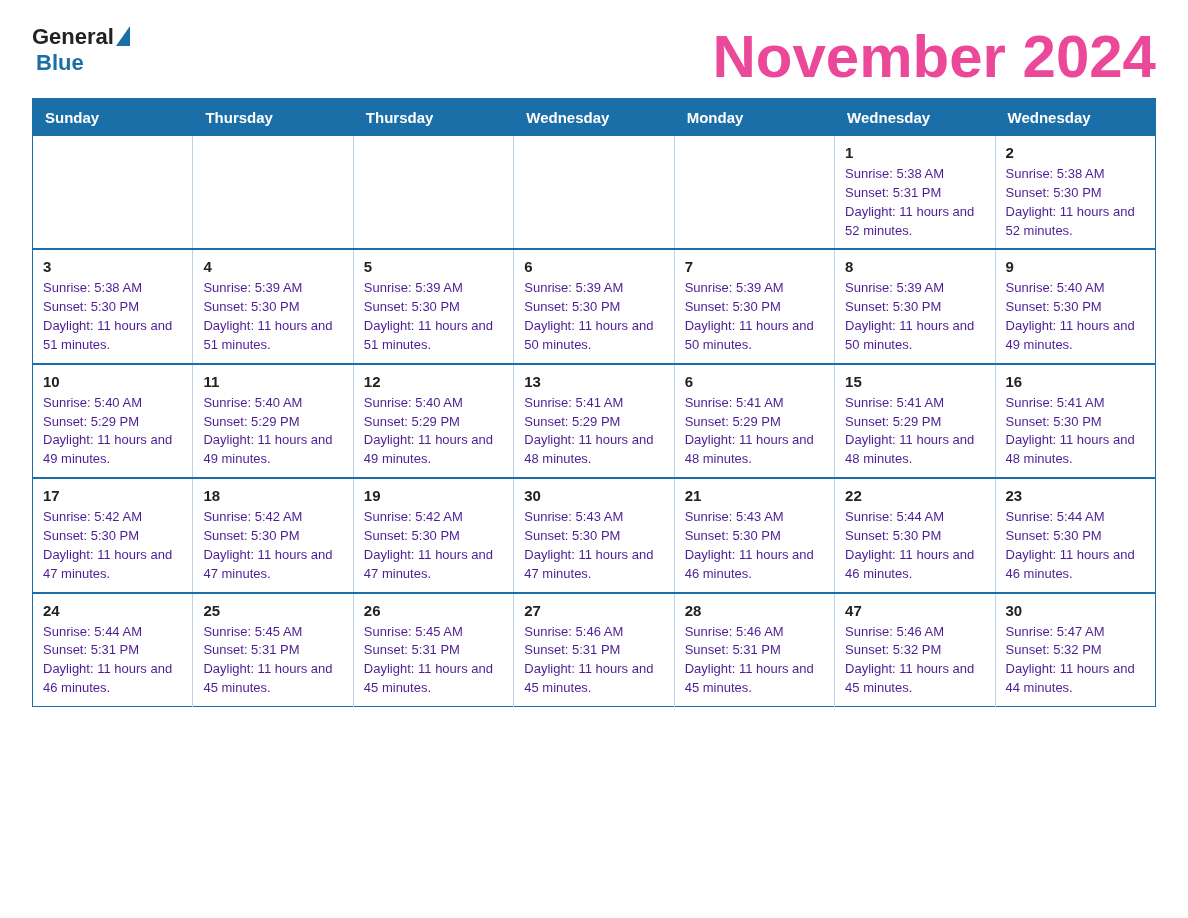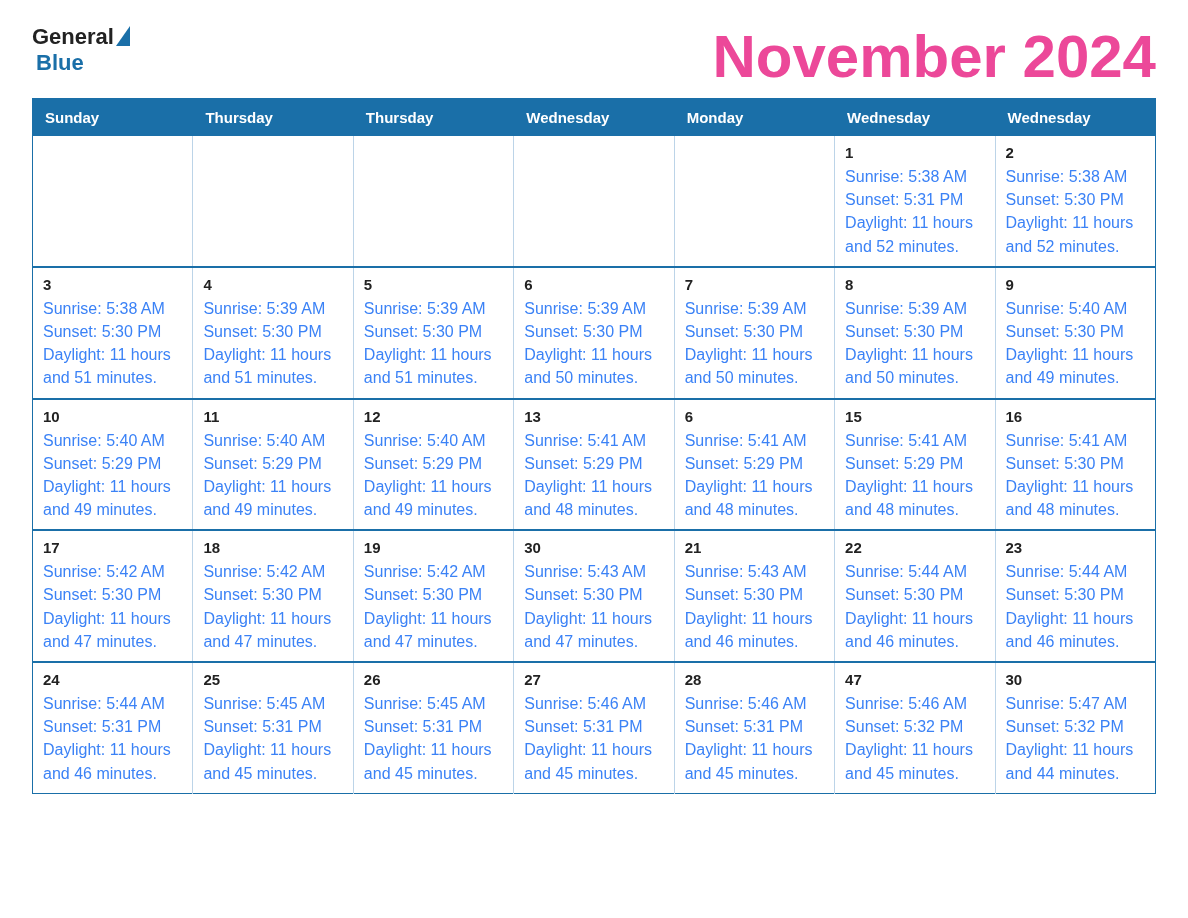--- a/index.html
+++ b/index.html
@@ -77,22 +77,22 @@
     .calendar-table td:last-child { border-right: none; }
     .calendar-table tr:last-child td { border-bottom: none; }
     .day-number {
       font-size: 15px;
       font-weight: bold;
       color: #222;
       display: block;
       margin-bottom: 4px;
     }
     .day-info {
-      font-size: 16px;
-      color: #3b82f6;
+      font-size: 13px;
+      color: #4c1d95;
       line-height: 1.45;
     }
     .empty-cell { background: #fff; }
     .logo-wrapper {
       display: flex;
       flex-direction: column;
       align-items: flex-start;
     }
     .logo-line1 {
       display: flex;

